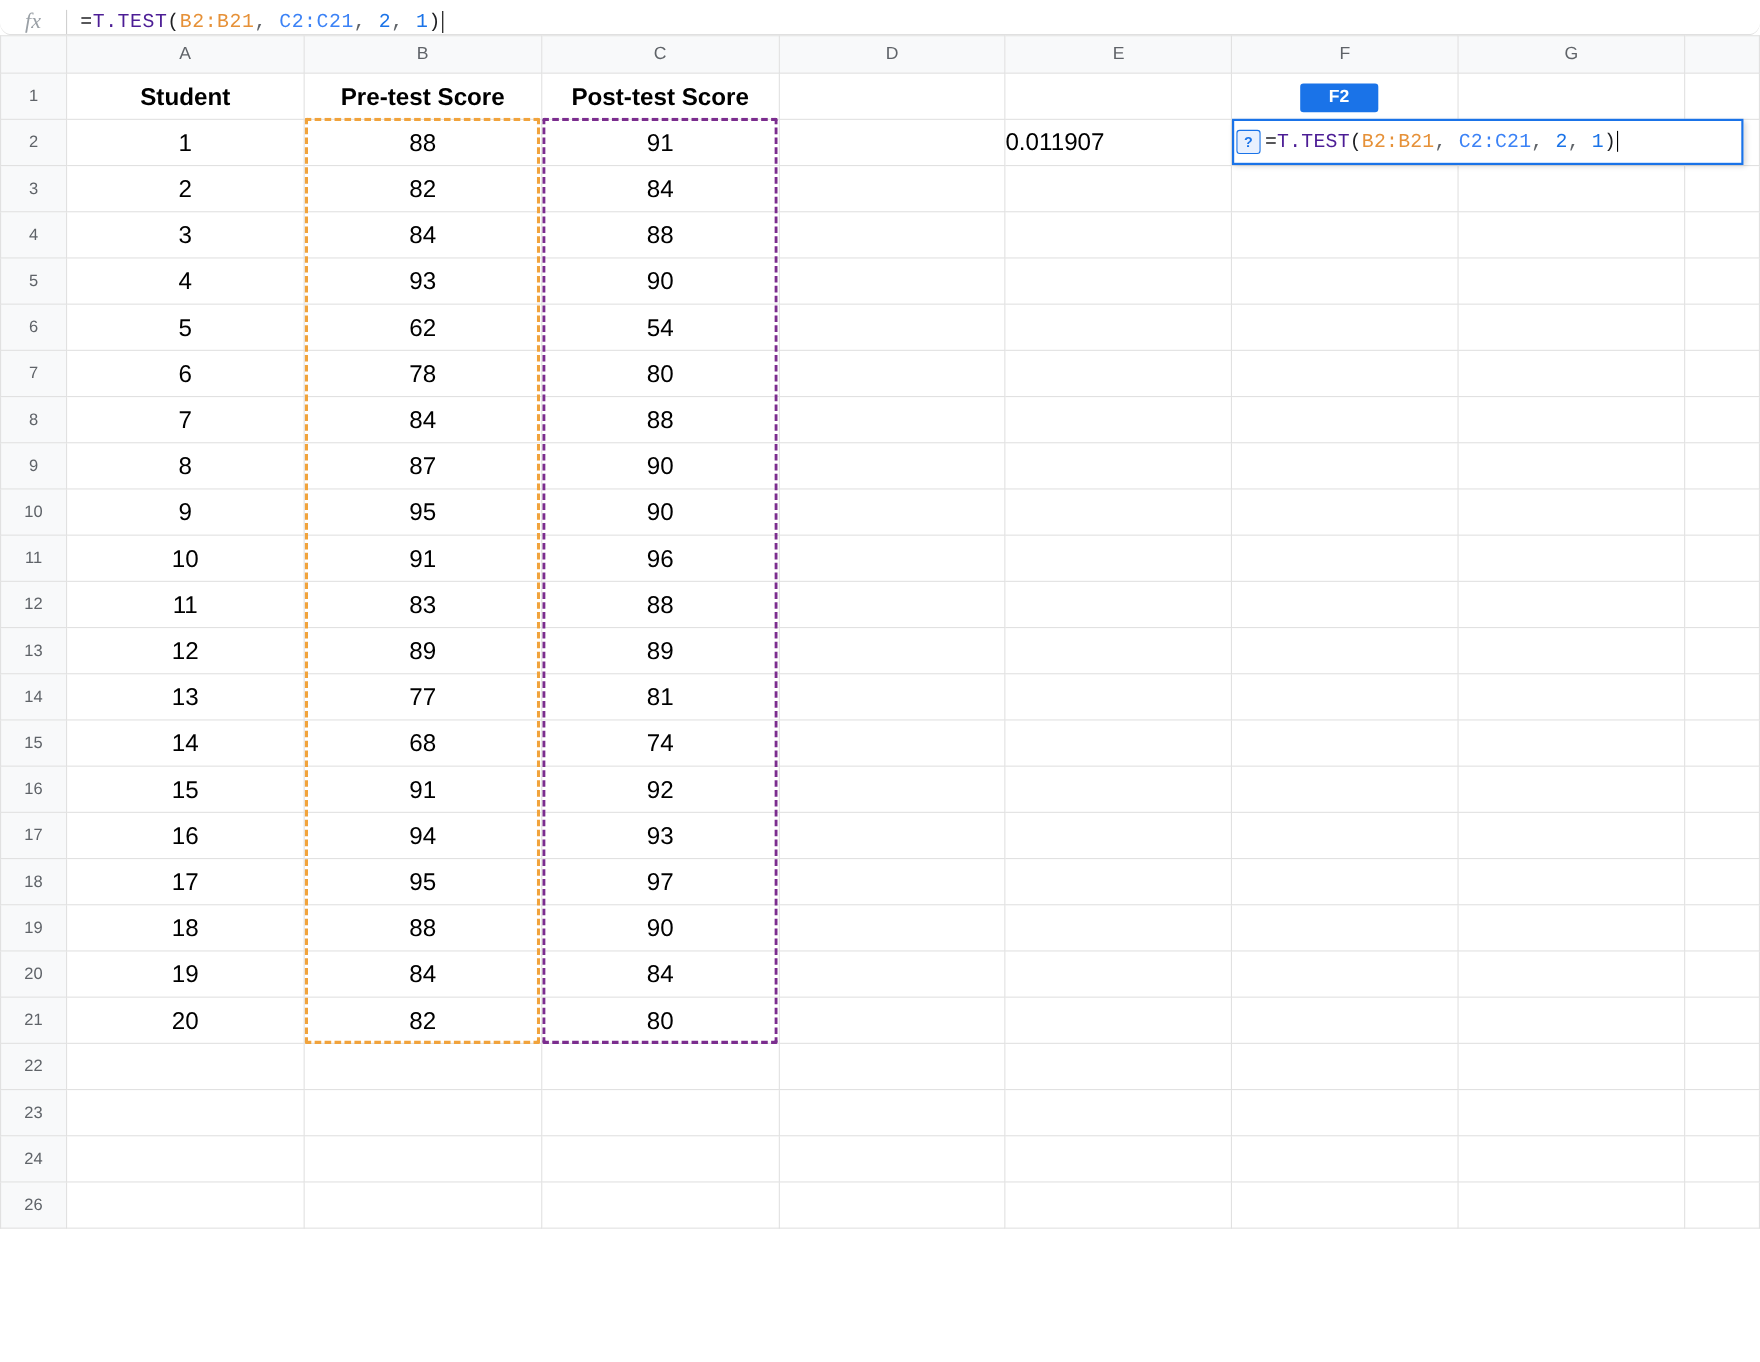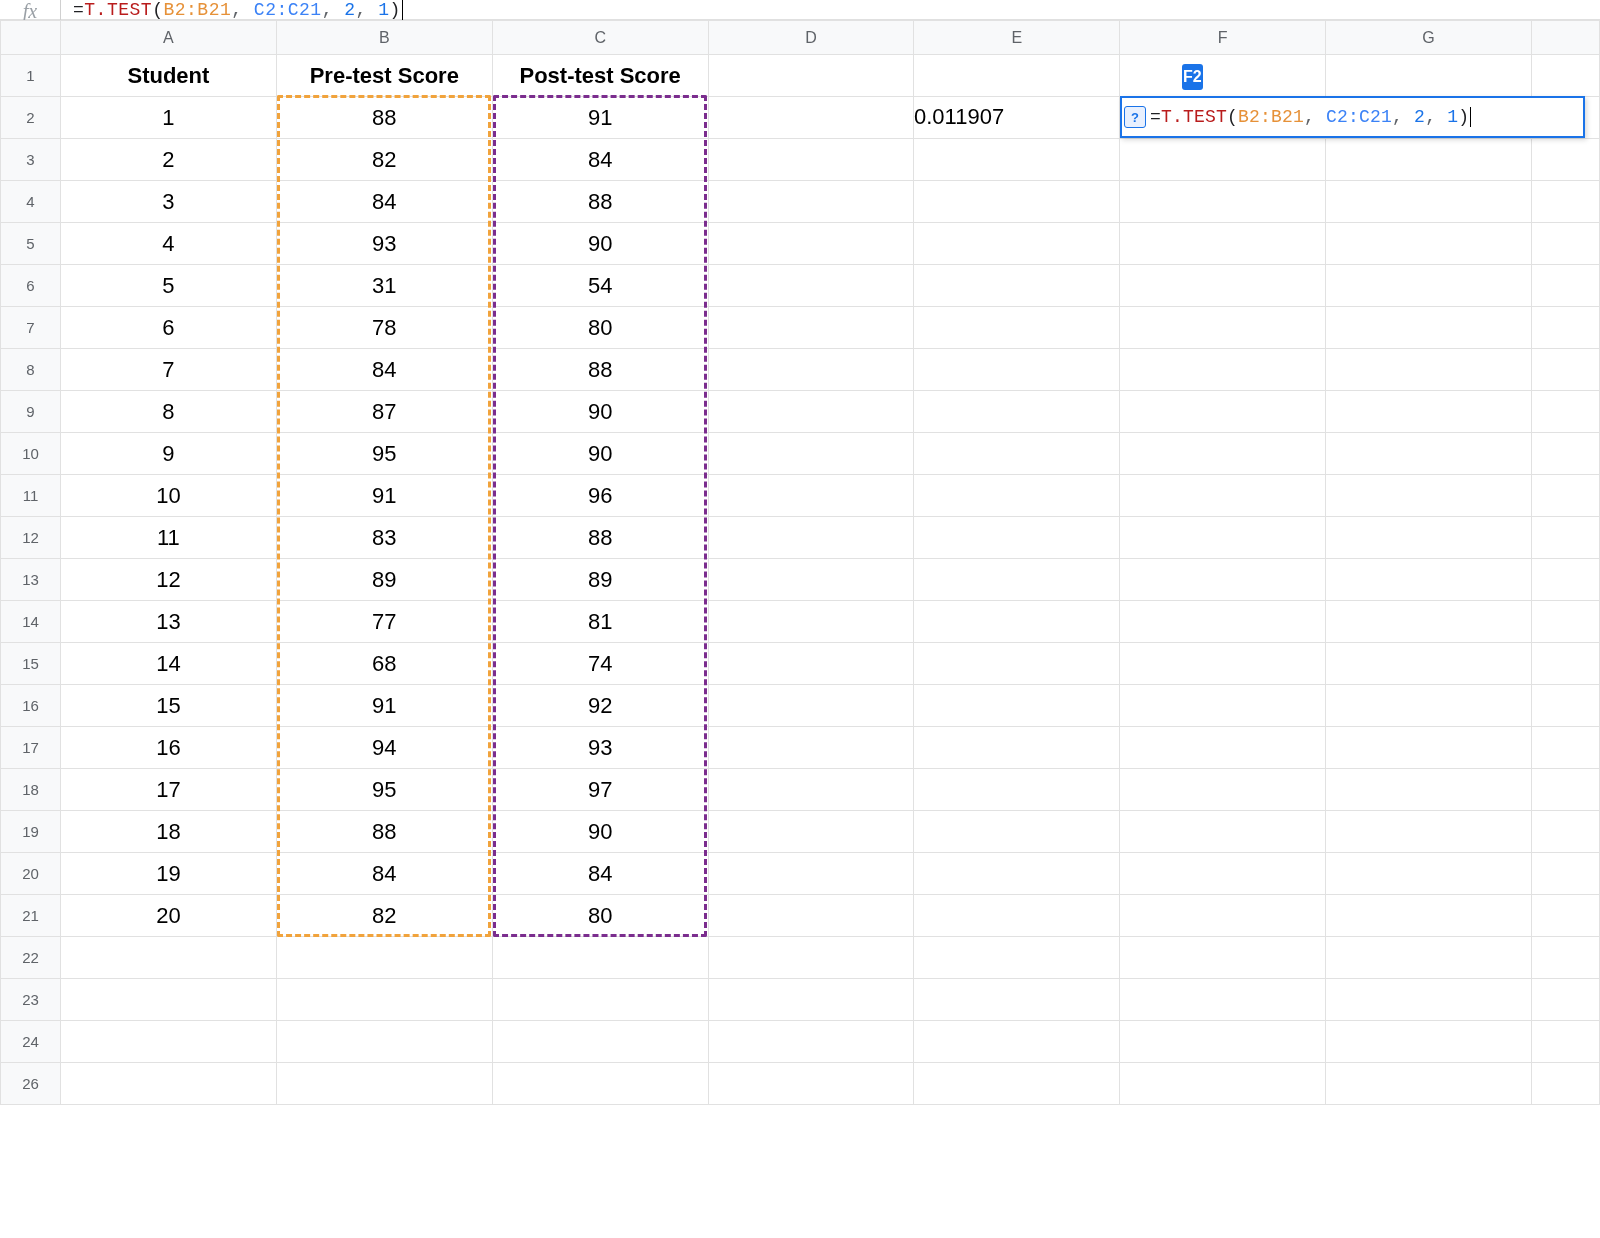--- a/index.html
+++ b/index.html
@@ -10,25 +10,26 @@
     background: #fff;
     color: #202124;
     width: 1600px;
     height: 1238px;
     overflow: hidden;
   }
 
   
   .formula-bar {
     display: flex;
-    align-items: flex-start;
-    height: 20px;
+    align-items: flex-end;
+    height: 32px;
     border-bottom: 1px solid #e0e0e0;
     background: #fff;
     padding-right: 8px;
+    border-radius: 11px;
   }
   .fx-icon-wrap {
     width: 60px;
     display: flex;
     align-items: center;
     justify-content: center;
     color: #9aa0a6;
     font-family: Georgia, "Times New Roman", serif;
     font-style: italic;
     font-size: 20px;
@@ -39,21 +40,21 @@
     background: #d0d0d0;
     margin: 0 12px 0 0;
   }
   .formula-text {
     font-family: "Menlo","Consolas","Courier New",monospace;
     font-size: 18px;
     letter-spacing: 0.5px;
     white-space: nowrap;
   }
   .tok-eq    { color: #202124; }
-  .tok-func  { color: #b91c1c; }
+  .tok-func  { color: #4c1d95; }
   .tok-paren { color: #202124; }
   .tok-rangeA{ color: #e69138; }  
   .tok-rangeB{ color: #3b82f6; }  
   .tok-comma { color: #5f6368; }
   .tok-num   { color: #1a73e8; }
   .tok-caret { border-left: 1px solid #000; height: 1.1em; display:inline-block; vertical-align: middle; margin-left:1px;}
 
   
   .sheet {
     position: relative;
@@ -136,21 +137,21 @@
     display: flex;
     align-items: center;
     padding: 0 6px 0 0;
   }
   .cellref-hint {
     position: absolute;
     background: #1a73e8;
     color: #fff;
     font-size: 16px;
     font-weight: 600;
-    padding: 4px 1px;
+    padding: 4px 26px;
     border-radius: 3px;
     pointer-events: none;
     font-family: Arial, sans-serif;
   }
   .help-badge {
     width: 22px; height: 22px;
     border: 1.5px solid #1a73e8;
     color: #1a73e8;
     font-size: 13px;
     font-weight: 700;
@@ -275,21 +276,21 @@
           <td class="data-cell">90</td>
           <td></td>
           <td></td>
           <td></td>
           <td></td>
           <td></td>
         </tr>
         <tr>
           <th class="rowhead">6</th>
           <td class="data-cell">5</td>
-          <td class="data-cell">31</td>
+          <td class="data-cell">62</td>
           <td class="data-cell">54</td>
           <td></td>
           <td></td>
           <td></td>
           <td></td>
           <td></td>
         </tr>
         <tr>
           <th class="rowhead">7</th>
           <td class="data-cell">6</td>

